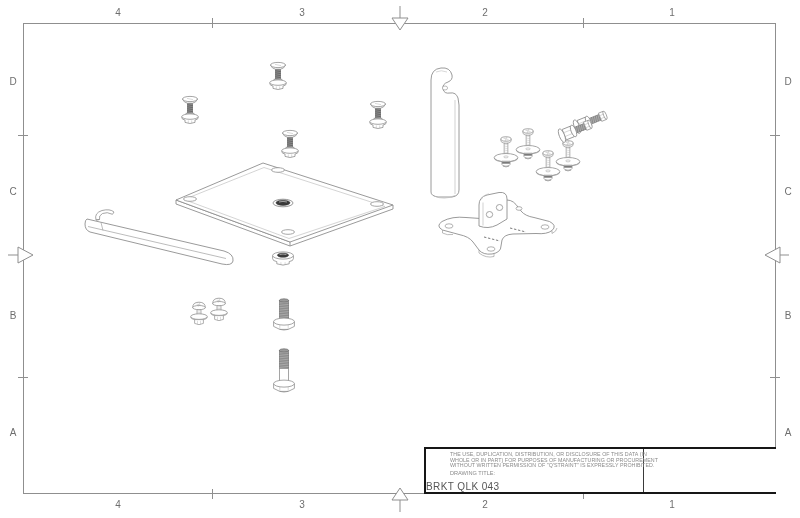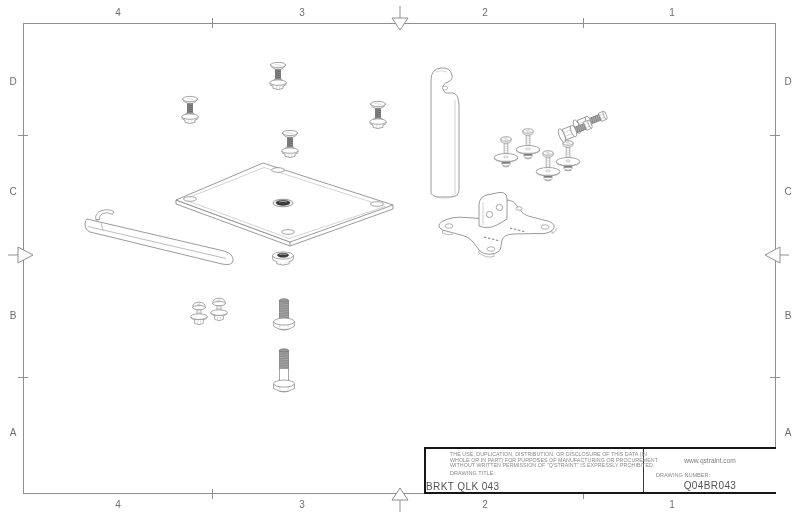--- a/index.html
+++ b/index.html
@@ -233,20 +233,15 @@
   <div class="titleblock">
     <div class="tb-left">
       <div class="disclaimer">
         <div>THE USE, DUPLICATION, DISTRIBUTION, OR DISCLOSURE OF THIS DATA (IN</div>
         <div>WHOLE OR IN PART) FOR PURPOSES OF MANUFACTURING OR PROCUREMENT</div>
         <div>WITHOUT WRITTEN PERMISSION OF "Q'STRAINT" IS EXPRESSLY PROHIBITED.</div>
       </div>
       <div class="tb-small-label" style="left:24px;top:21px">DRAWING TITLE:</div>
       <div class="tb-title">BRKT QLK 043</div>
     </div>
-    <div class="tb-right">
-      <div class="tb-site">www.qstraint.com</div>
-      <div class="tb-small-label" style="left:12px;top:23px">DRAWING NUMBER:</div>
-      <div class="tb-number">Q04BR043</div>
-    </div>
   </div>
 
 </div>
 
 </body></html>

